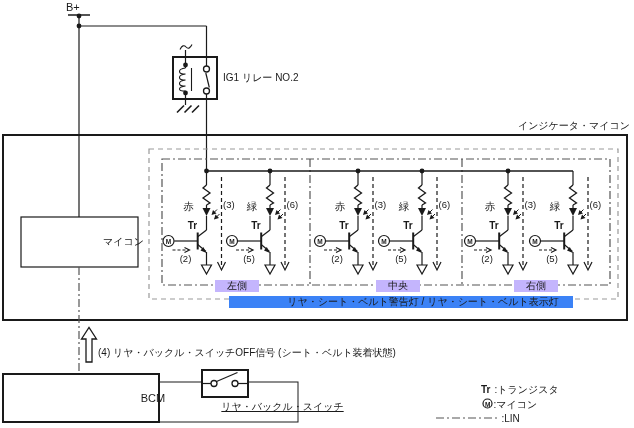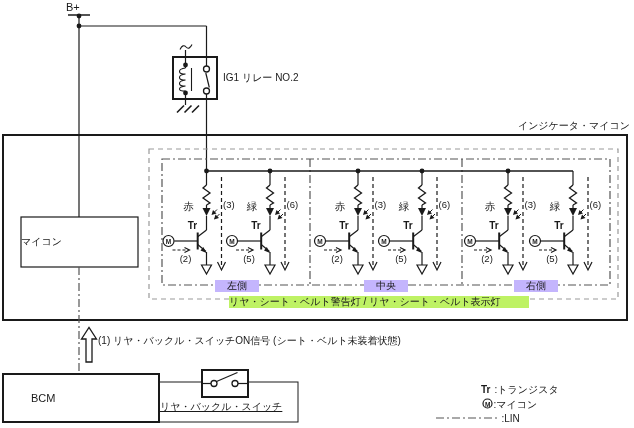--- a/index.html
+++ b/index.html
@@ -2,29 +2,29 @@
 <html><head>
 <meta charset="utf-8">
 <style>
   html,body{margin:0;padding:0;background:#fff;}
   .stage{position:relative;width:634px;height:428px;background:#fff;overflow:hidden;
          font-family:"Liberation Sans","DejaVu Sans",sans-serif;color:#1a1a1a;}
   svg{position:absolute;left:0;top:0;}
   .lbl{position:absolute;white-space:nowrap;color:#1a1a1a;}
   .f10{font-size:10px;line-height:12px;text-align:center;}
   .f11{font-size:11px;line-height:12px;}
-  .ctr{text-align:left;}
+  .ctr{text-align:center;padding-left:44px;}
   .cl{position:absolute;width:18px;top:200px;text-align:center;font-size:10.5px;line-height:12px;}
   .sense{position:absolute;width:26px;top:199px;font-size:9.5px;line-height:11px;}
   .trl{position:absolute;width:18px;top:220px;text-align:center;font-size:10px;line-height:11px;font-weight:bold;}
   .basel{position:absolute;width:22px;top:253px;text-align:center;font-size:9.5px;line-height:11px;}
   .mltr{position:absolute;width:10px;top:236.5px;text-align:center;font-size:6.5px;line-height:9px;font-weight:bold;}
   .sect{position:absolute;width:44px;top:279.5px;height:12px;line-height:12px;text-align:center;
         font-size:10px;background:#c4b5fd;}
-  .whitebg{background:#bef264;}
+  .whitebg{background:#3b82f6;}
   .legrow{position:absolute;font-size:10px;line-height:11px;}
   .bold{font-weight:bold;}
 </style>
 </head>
 <body>
 
 <div class="stage">
 
   <svg width="634" height="428" viewBox="0 0 634 428" fill="none" stroke="#1a1a1a" stroke-width="1.2">
     <defs>
@@ -174,26 +174,26 @@
   <div class="mltr" style="left:465px;">M</div>
   <div class="basel" style="left:476px;">(2)</div>
 
   <div class="cl" style="left:546px;">緑</div>
   <div class="sense" style="left:589.5px;">(6)</div>
   <div class="trl" style="left:550px;">Tr</div>
   <div class="mltr" style="left:530px;">M</div>
   <div class="basel" style="left:541px;">(5)</div>
 
   <div class="sect" style="left:215px;">左側</div>
-  <div class="sect" style="left:364px;">中央</div>
+  <div class="sect" style="left:376px;">中央</div>
   <div class="sect" style="left:514px;">右側</div>
 
   <div class="lbl f10 ctr whitebg" style="left:229px;top:295.5px;width:300px;height:12.5px;">リヤ・シート・ベルト警告灯 / リヤ・シート・ベルト表示灯</div>
 
-  <div class="lbl f10" style="left:98px;top:334.5px;">(1) リヤ・バックル・スイッチON信号 (シート・ベルト未装着状態)</div>
+  <div class="lbl f10" style="left:98px;top:347px;">(4) リヤ・バックル・スイッチOFF信号 (シート・ベルト装着状態)</div>
 
   <div class="lbl f11 ctr" style="left:3px;top:392px;width:156px;margin-left:28px;">BCM</div>
   <div class="lbl f10 ctr" style="left:160px;top:400.5px;width:157px;text-decoration:underline;">リヤ・バックル・スイッチ</div>
 
   <div class="legrow" style="left:481px;top:384px;"><span class="bold">Tr</span><span style="margin-left:4px;">:トランジスタ</span></div>
   <div class="lbl" style="left:483.2px;top:399.5px;width:9px;text-align:center;font-size:6.5px;line-height:9px;font-weight:bold;">M</div>
   <div class="legrow" style="left:493.5px;top:399px;">:マイコン</div>
   <div class="legrow" style="left:501.5px;top:413px;">:LIN</div>
 
 </div>

